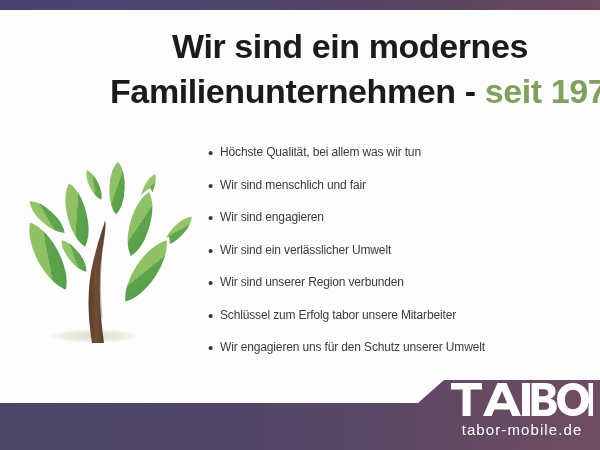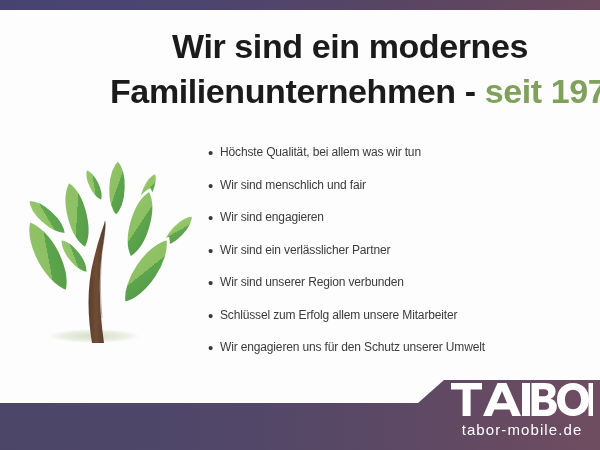--- a/index.html
+++ b/index.html
@@ -132,29 +132,29 @@
     <div class="bullet-row">
       <span class="bullet-marker">•</span>
       <span class="bullet-text">Wir sind menschlich und fair</span>
     </div>
     <div class="bullet-row">
       <span class="bullet-marker">•</span>
       <span class="bullet-text">Wir sind engagieren</span>
     </div>
     <div class="bullet-row">
       <span class="bullet-marker">•</span>
-      <span class="bullet-text">Wir sind ein verlässlicher Partner</span>
+      <span class="bullet-text">Wir sind ein verlässlicher Umwelt</span>
     </div>
     <div class="bullet-row">
       <span class="bullet-marker">•</span>
       <span class="bullet-text">Wir sind unserer Region verbunden</span>
     </div>
     <div class="bullet-row">
       <span class="bullet-marker">•</span>
-      <span class="bullet-text">Schlüssel zum Erfolg allem unsere Mitarbeiter</span>
+      <span class="bullet-text">Schlüssel zum Erfolg tabor unsere Mitarbeiter</span>
     </div>
     <div class="bullet-row">
       <span class="bullet-marker">•</span>
       <span class="bullet-text">Wir engagieren uns für den Schutz unserer Umwelt</span>
     </div>
   </div>
 
   <div id="tree-illustration">
     <svg width="186" height="222" viewBox="0 0 186 222" xmlns="http://www.w3.org/2000/svg">
       <defs>

